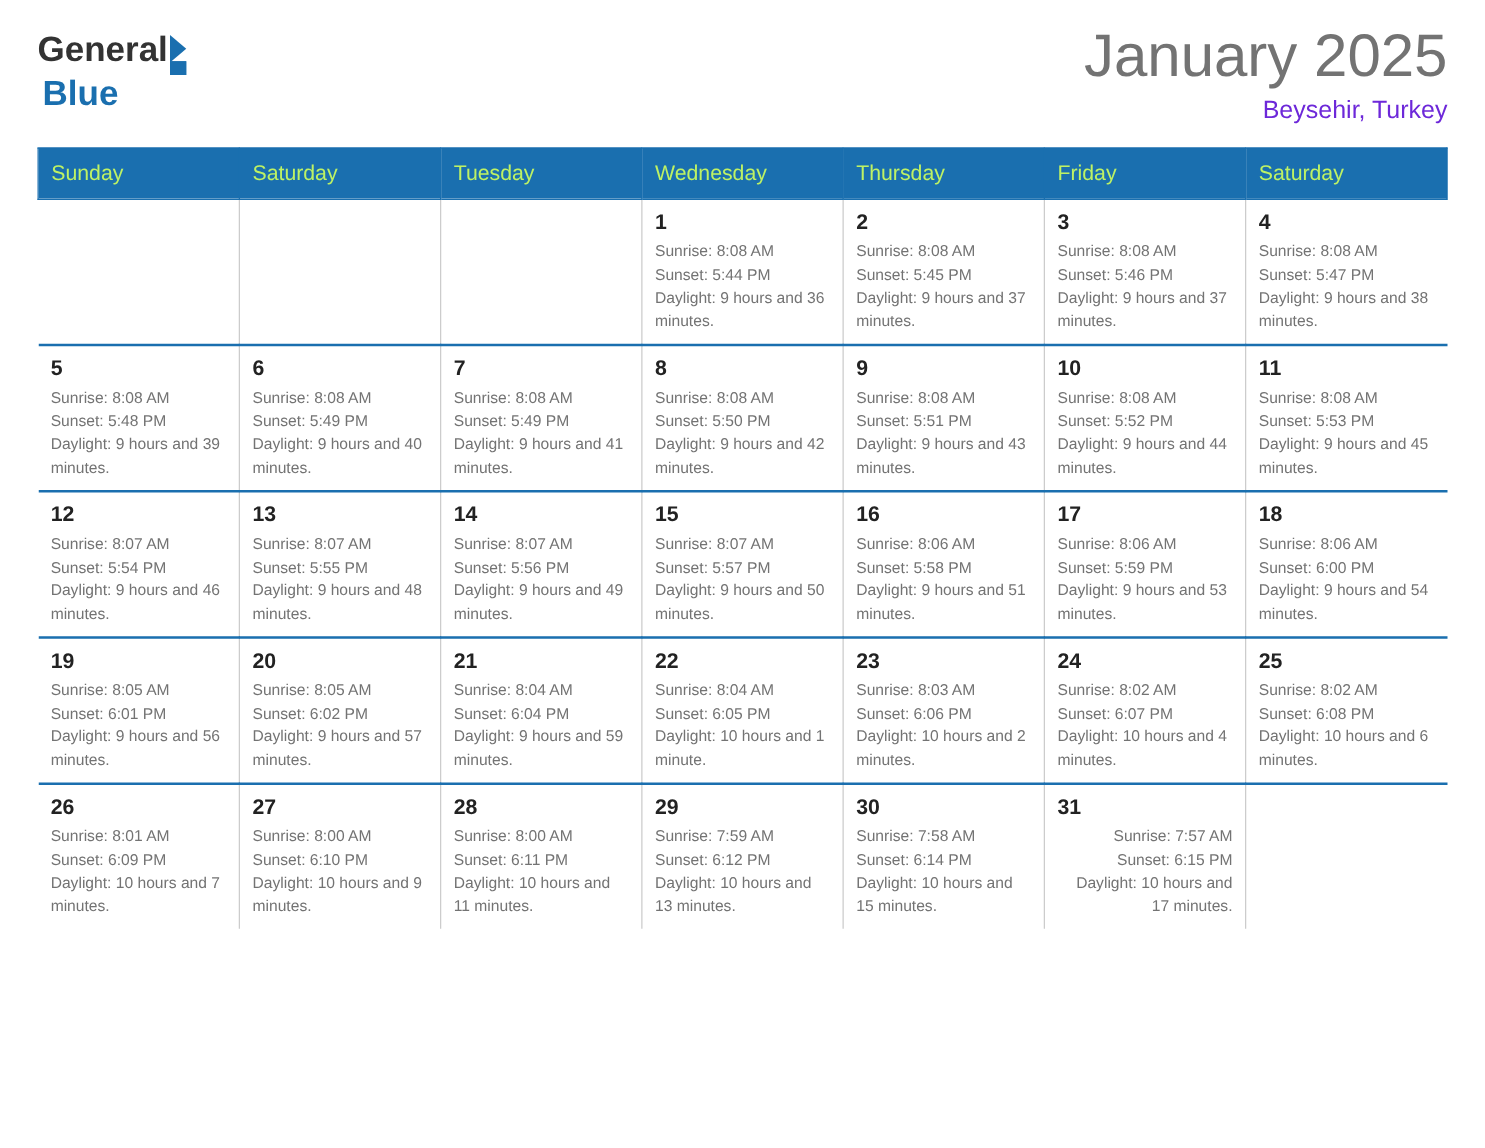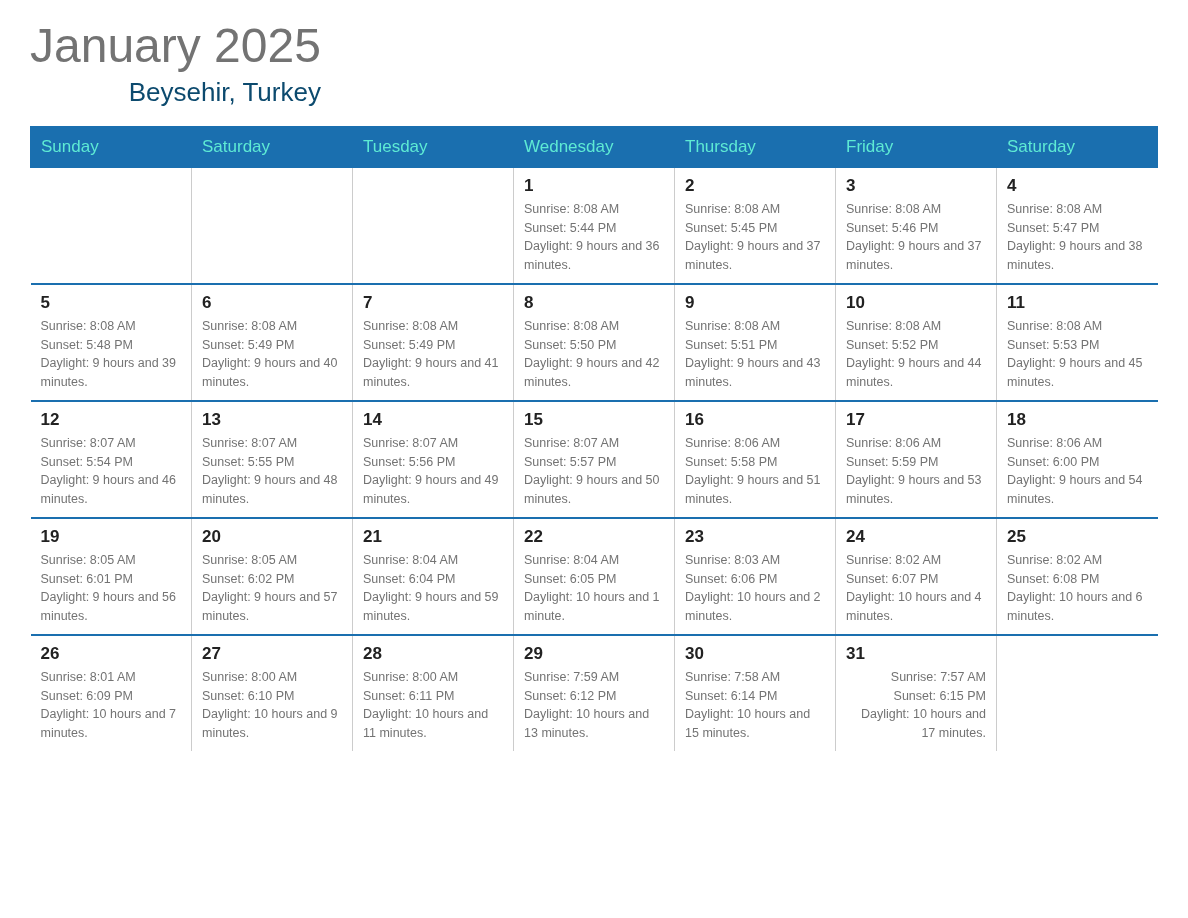--- a/index.html
+++ b/index.html
@@ -39,33 +39,33 @@
     .title-block {
       text-align: right;
     }
     .month-title {
       font-size: 48px;
       font-weight: normal;
       color: #737373;
       line-height: 1.1;
     }
     .location-title {
-      font-size: 26px;
-      color: #0c4a6e;
+      font-size: 20px;
+      color: #6d28d9;
       margin-top: 4px;
     }
     table {
       width: 100%;
       border-collapse: collapse;
     }
     thead tr {
       background-color: #1a6faf;
     }
     thead th {
-      color: #5eead4;
+      color: #bef264;
       font-size: 17px;
       font-weight: normal;
       padding: 10px 10px;
       text-align: left;
       border: 1px solid #1a6faf;
     }
     tbody tr {
       border-bottom: 2px solid #1a6faf;
     }
     tbody td {
@@ -96,20 +96,32 @@
       border-bottom: none;
     }
     .empty-cell {
       background: #fff;
     }
   </style>
 </head>
 <body>
 
 <div class="header">
+  <div class="logo">
+    <div class="logo-icon">
+      <div style="display:flex; align-items:center;">
+        <span class="logo-text-general">General</span>
+        <div style="display:flex; flex-direction:column; margin-left:2px; margin-top:8px;">
+          <div style="width:0;height:0;border-left:13px solid #1a6faf;border-right:0;border-bottom:11px solid transparent;border-top:11px solid transparent;"></div>
+          <div style="width:0;height:0;border-left:13px solid #1a6faf;border-right:0;border-top:0;border-bottom:11px solid #1a6faf;margin-top:-1px;"></div>
+        </div>
+      </div>
+      <span class="logo-text-blue" style="margin-left:4px;">Blue</span>
+    </div>
+  </div>
   <div class="title-block">
     <div class="month-title">January 2025</div>
     <div class="location-title">Beysehir, Turkey</div>
   </div>
 </div>
 
 <table>
   <thead>
     <tr>
     <th>Sunday</th>

